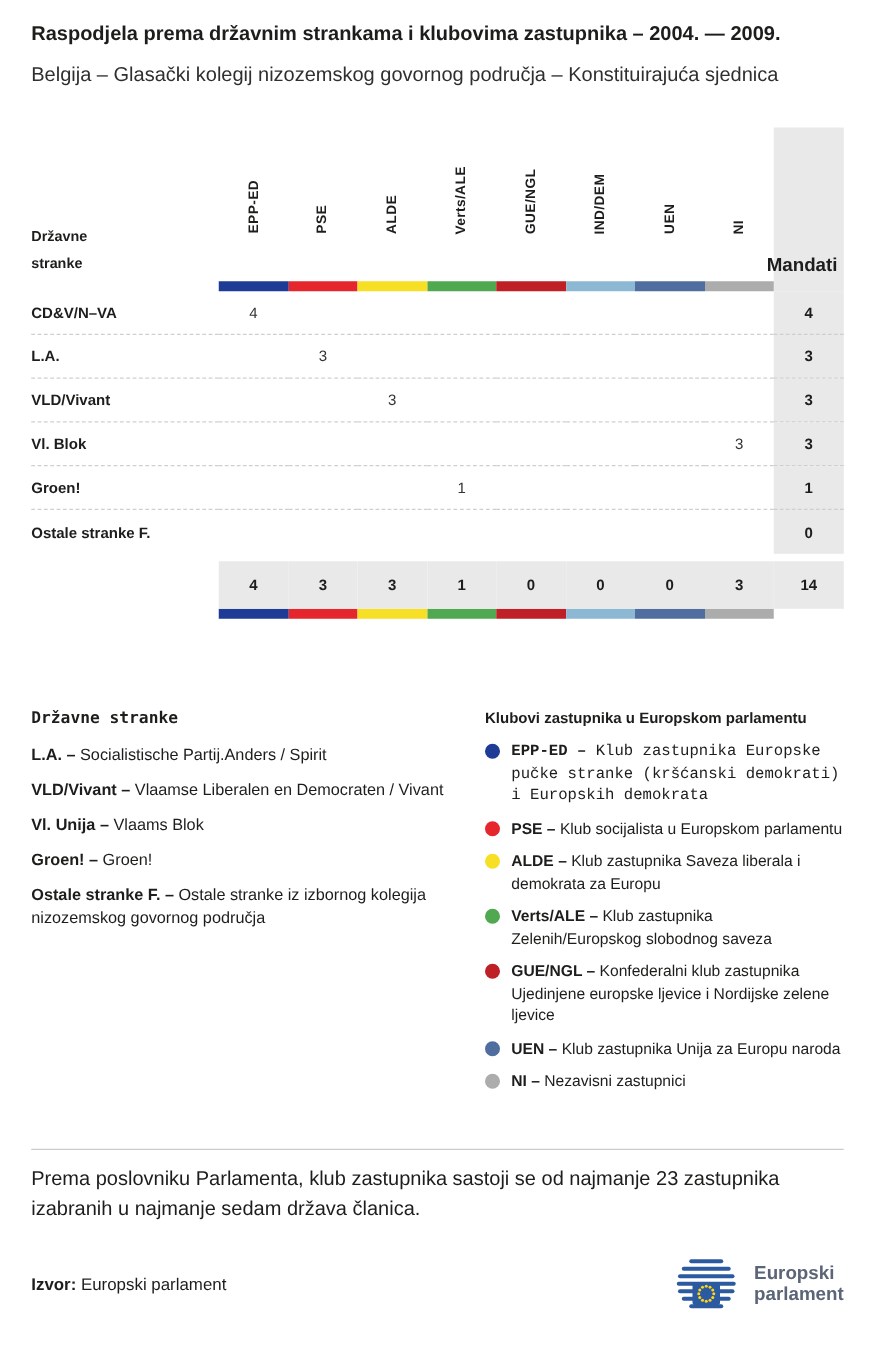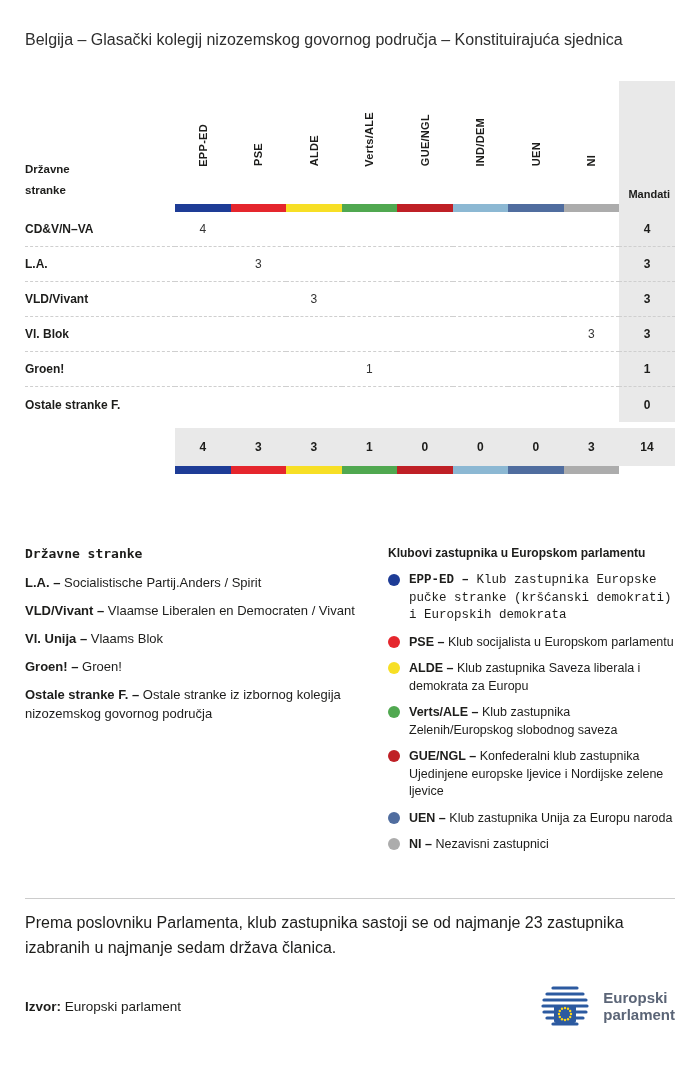--- a/index.html
+++ b/index.html
@@ -27,21 +27,21 @@
     width:66px; padding-bottom:4px;
   }
   .mback { background:#e9e9e9; }
   .ghead { display:flex; align-items:flex-end; justify-content:center; padding-bottom:38px; }
   .vlab {
     writing-mode:vertical-rl; transform:rotate(180deg);
     font-size:11px; font-weight:700; letter-spacing:.3px; white-space:nowrap;
   }
   .mhead {
     display:flex; align-items:flex-end; justify-content:flex-end;
-    font-weight:700; font-size:11px; padding:0 5px 4px 0;
+    font-weight:700; font-size:15px; padding:0 5px 4px 0;
   }
   .cbar { width:100%; height:8px; }
   .pcell {
     display:flex; align-items:center;
     font-weight:700; font-size:12px;
     border-bottom:1px dashed #cfcfcf;
   }
   .vcell {
     display:flex; align-items:center; justify-content:center;
     font-size:12px; color:#333;
@@ -89,20 +89,21 @@
   .source { font-size:13.5px; }
   .logo { display:flex; align-items:center; }
   .logo svg { display:block; margin-right:10px; }
   .logo-text { font-size:15px; font-weight:700; color:#5b6577; line-height:1.15; }
 </style>
 </head>
 <body>
 
 <div class="page">
 
+  <h1>Raspodjela prema državnim strankama i klubovima zastupnika – 2004. — 2009.</h1>
   <h2>Belgija – Glasački kolegij nizozemskog govornog područja – Konstituirajuća sjednica</h2>
 
   <div class="table-grid" id="table-grid">
     <div class="corner-label">Državne stranke</div>
 
   <div class="mback" style="grid-area: 1 / 10 / 3;"></div>
       <div class="ghead" style="grid-area: 1 / 2;">
         <span class="vlab">EPP-ED</span>
       </div>
       <div class="cbar" style="grid-area: 2 / 2; background: rgb(30, 60, 150);"></div>

